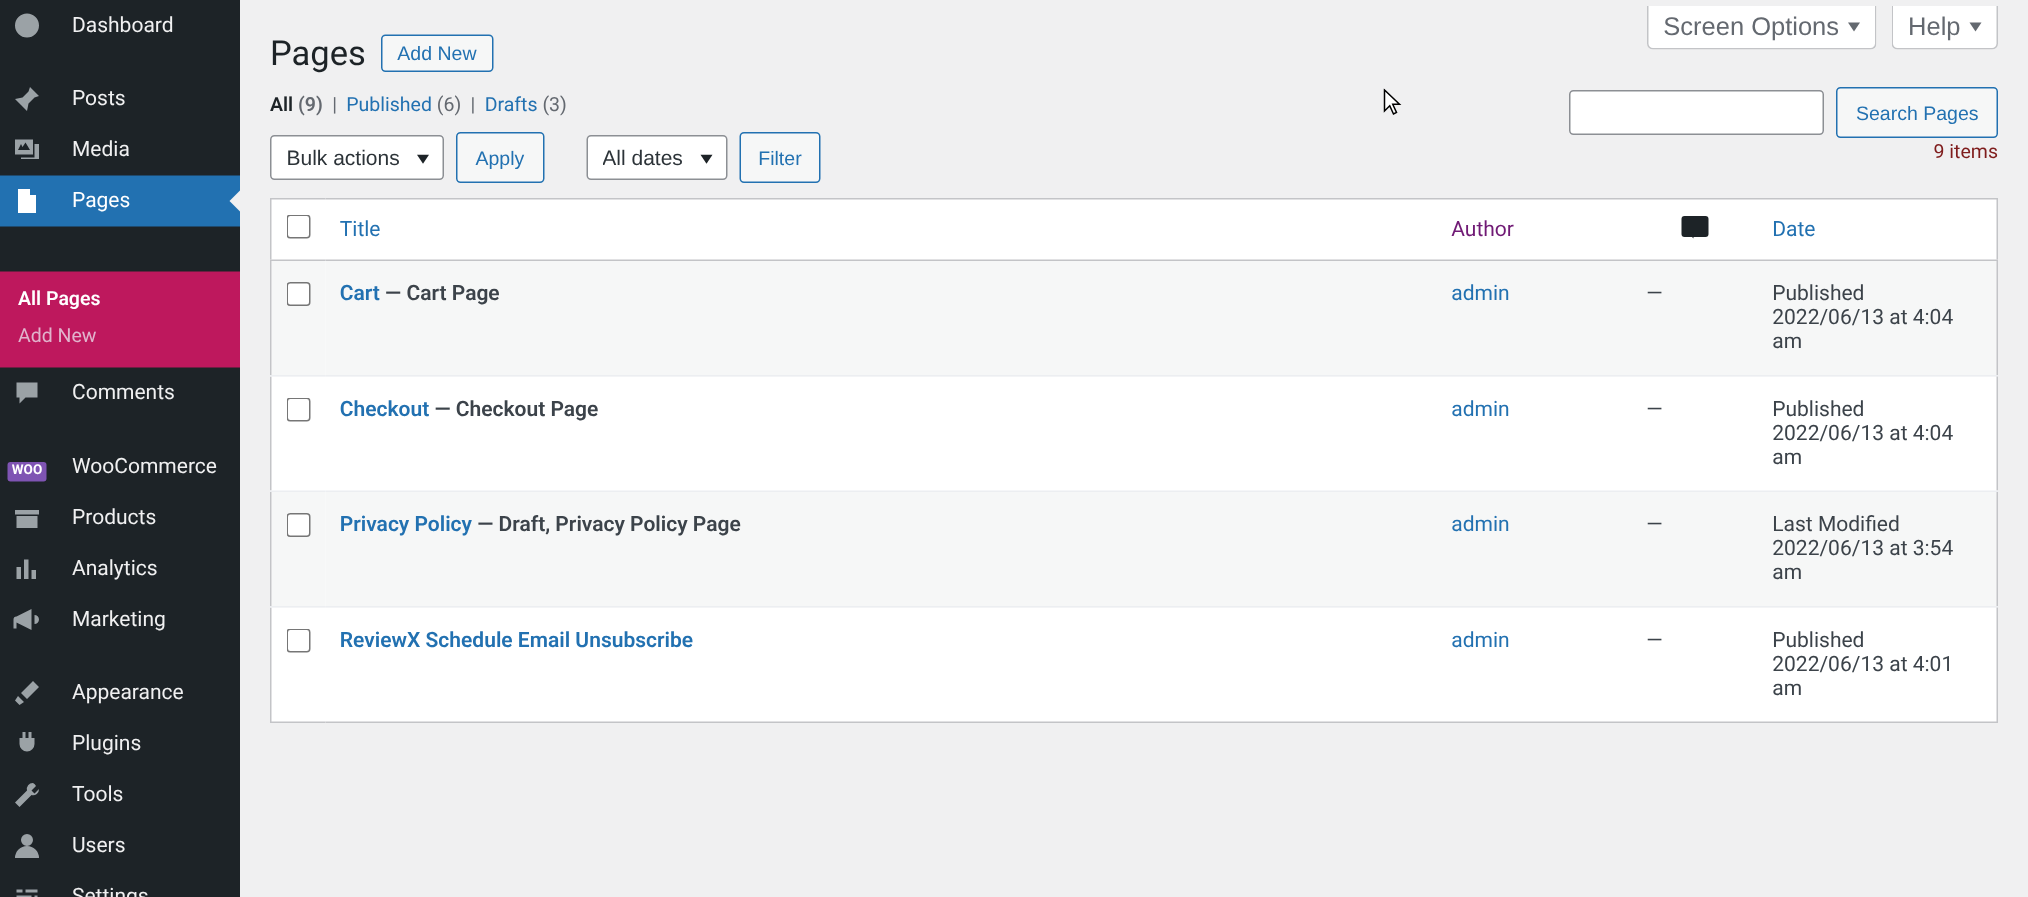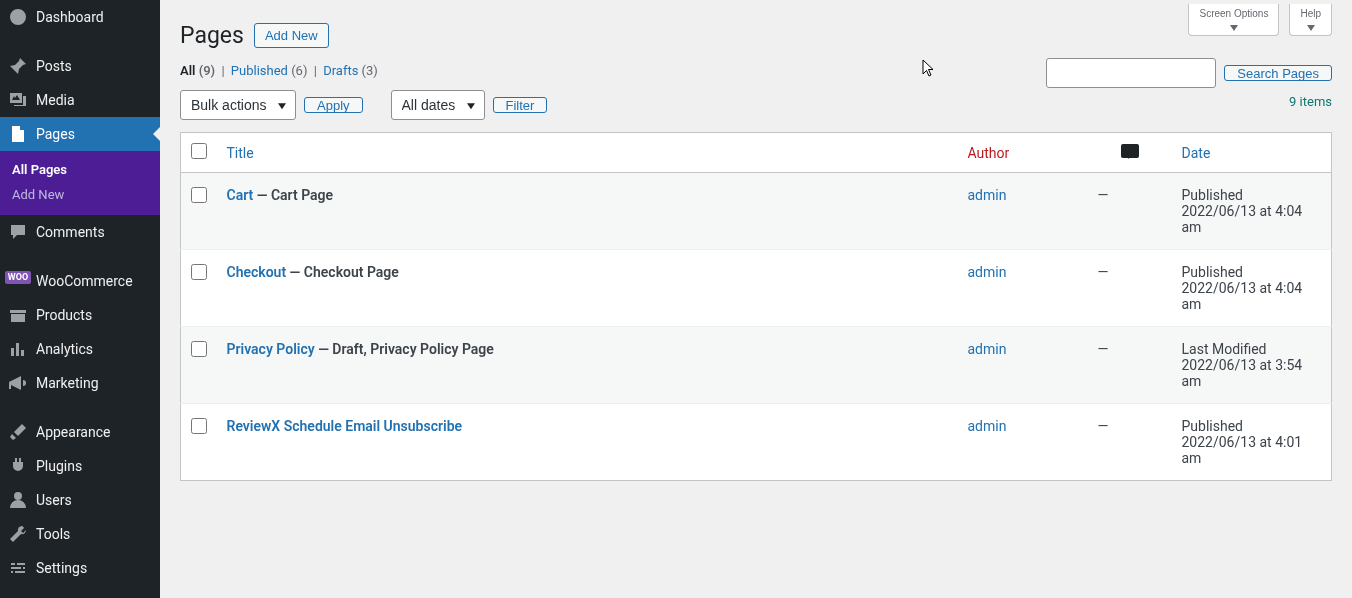--- a/index.html
+++ b/index.html
@@ -29,41 +29,42 @@
     padding: 0 8px 0 8px;
     color: #f0f0f1;
     cursor: pointer;
     font-size: 14px;
     position: relative;
   }
   .menu-item .micon {
     width: 20px;
     height: 20px;
     display: inline-flex;
-    align-items: flex-start;
+    align-items: flex-end;
     justify-content: center;
-    margin-right: 8px;
+    margin-right: 20px;
     color: rgba(240,246,252,.6);
   }
   .menu-item.current {
     background: #2271b1;
     color: #fff;
   }
   .menu-item.current .micon { color: #fff; }
   .menu-item.current::after {
     content: "";
     position: absolute;
     right: -1px; top: 50%;
     transform: translateY(-50%);
     border: 8px solid transparent;
     border-right-color: #f0f0f1;
   }
   .submenu {
-    background: #4c1d95;
+    background: #be185d;
     padding: 6px 0 8px 0;
+    margin-top: 30px;
   }
   .submenu .sub-item {
     padding: 5px 12px;
     font-size: 13px;
     color: rgba(240,246,252,.7);
     cursor: pointer;
   }
   .submenu .sub-item.current {
     color: #fff;
     font-weight: 600;
@@ -96,27 +97,26 @@
     right: 20px; top: 4px;
     display: flex;
     gap: 10px;
   }
   .so-btn {
     background: #fff;
     border: 1px solid #c3c4c7;
     border-top: none;
     border-radius: 0 0 4px 4px;
     padding: 4px 10px;
-    font-size: 10px;
+    font-size: 17px;
     color: #646970;
     cursor: pointer;
     display: inline-flex;
     align-items: center;
     gap: 6px;
-    flex-direction: column;
   }
   .tri-down {
     width: 0; height: 0;
     border-left: 4px solid transparent;
     border-right: 4px solid transparent;
     border-top: 6px solid #646970;
     display: inline-block;
   }
 
   .heading-row { margin-top: 22px; display: flex; align-items: center; gap: 10px; }
@@ -167,29 +167,29 @@
     border-right: 4px solid transparent;
     border-top: 6px solid #1d2327;
     pointer-events: none;
   }
   .button {
     background: #f6f7f7;
     border: 1px solid #2271b1;
     color: #2271b1;
     border-radius: 3px;
     padding: 0 12px;
-    height: 16px;
+    height: 34px;
     font-size: 13px;
     cursor: pointer;
   }
   .items-count {
     position: absolute;
     right: 0; top: 6px;
     font-size: 13px;
-    color: #0f766e;
+    color: #7f1d1d;
   }
 
   .search-row {
     position: absolute;
     right: 20px;
     top: 58px;
     display: flex;
     gap: 8px;
     align-items: center;
   }
@@ -213,21 +213,21 @@
   }
   .wp-list thead th {
     text-align: left;
     font-weight: 400;
     font-size: 14px;
     color: #2271b1;
     padding: 10px 10px;
     border-bottom: 1px solid #c3c4c7;
   }
   .wp-list thead th.ch { width: 36px; }
-  .wp-list thead th.author-col { width: 130px; color: #b91c1c; }
+  .wp-list thead th.author-col { width: 130px; color: #701a75; }
   .wp-list thead th.cmt-col { width: 84px; text-align:center; }
   .wp-list thead th.date-col { width: 160px; }
   .wp-list tbody tr:nth-child(odd) { background: #f6f7f7; }
   .wp-list tbody td {
     padding: 14px 10px;
     vertical-align: top;
     font-size: 14px;
     border-top: 1px solid #eceef1;
   }
   .wp-list tbody tr:first-child td { border-top: none; }
@@ -377,33 +377,33 @@
       <svg width="20" height="20" viewBox="0 0 20 20" fill="currentColor">
           <path d="M7 2v4H5v4a5 5 0 0010 0V6h-2V2h-2v4H9V2z"></path>
         </svg>
     </span>
     <span>Plugins</span>
   </div>
 
   <div class="menu-item">
     <span class="micon">
       <svg width="20" height="20" viewBox="0 0 20 20" fill="currentColor">
+          <path d="M14 2a4 4 0 00-4 5l-8 8 3 3 8-8a4 4 0 005-4l-3 3-2-2 3-3a4 4 0 00-2-2z"></path>
+        </svg>
+    </span>
+    <span>Tools</span>
+  </div>
+
+  <div class="menu-item">
+    <span class="micon">
+      <svg width="20" height="20" viewBox="0 0 20 20" fill="currentColor">
           <path d="M10 10a4 4 0 100-8 4 4 0 000 8zM2 18a8 8 0 0116 0z"></path>
         </svg>
     </span>
     <span>Users</span>
-  </div>
-
-  <div class="menu-item">
-    <span class="micon">
-      <svg width="20" height="20" viewBox="0 0 20 20" fill="currentColor">
-          <path d="M14 2a4 4 0 00-4 5l-8 8 3 3 8-8a4 4 0 005-4l-3 3-2-2 3-3a4 4 0 00-2-2z"></path>
-        </svg>
-    </span>
-    <span>Tools</span>
   </div>
 
   <div class="menu-item">
     <span class="micon">
       <svg width="20" height="20" viewBox="0 0 20 20" fill="currentColor">
           <path d="M3 5h4v2H3zM9 5h8v2H9zM3 9h10v2H3zM15 9h2v2h-2zM3 13h2v2H3zM7 13h10v2H7z"></path>
         </svg>
     </span>
     <span>Settings</span>
   </div>

